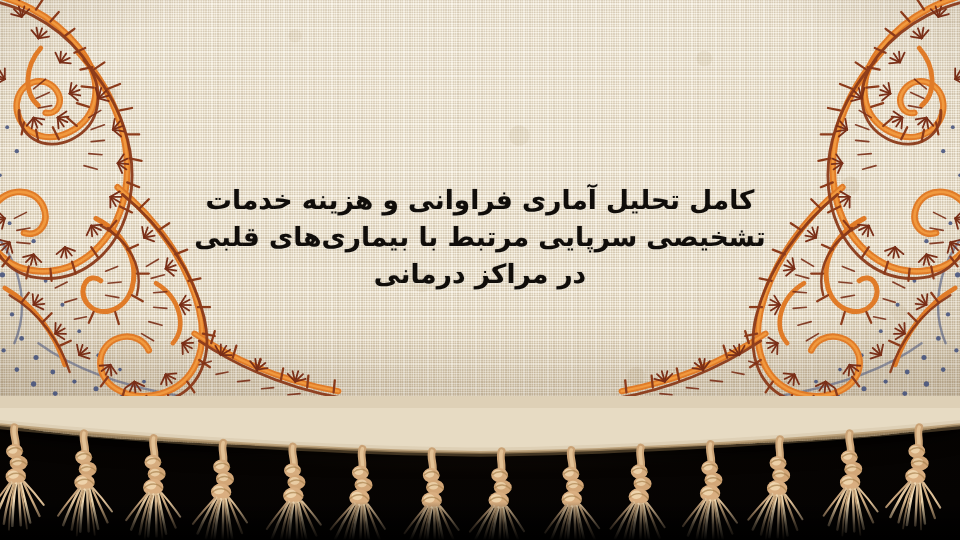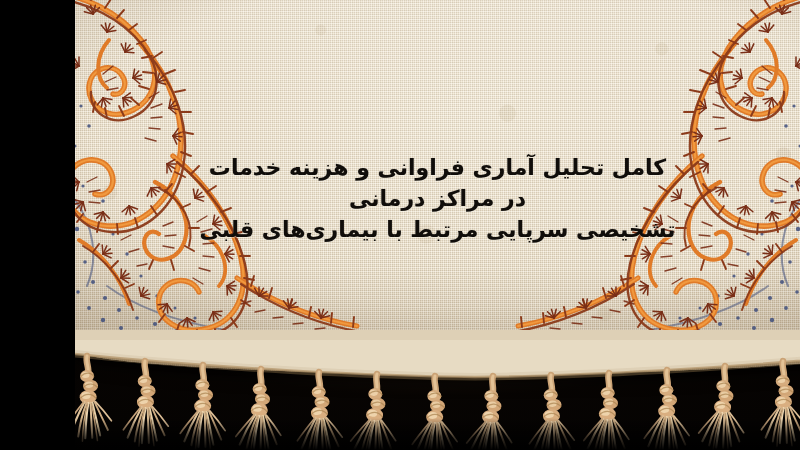--- a/index.html
+++ b/index.html
@@ -7,21 +7,21 @@
     margin: 0;
     padding: 0;
     background: #000;
   }
   body {
     font-family: "DejaVu Sans", "Liberation Sans", sans-serif;
   }
 
   #stage {
     position: relative;
-    width: 725px;
+    width: 800px;
     height: 450px;
     overflow: hidden;
     background: #000000;
     margin-left: 40px;
   }
 
   
   .backdrop {
     position: absolute;
     inset: 0;
@@ -650,22 +650,22 @@
           <path d="M210 326 L220 324"></path>
           <path d="M228 332 L238 331"></path>
         <path d="M248 338 L258 337"></path>
           <path d="M270 343 L280 342"></path>
       </g>
     </svg>
   </div>
 
   <div class="title-block">
     <span class="title-line">کامل تحلیل آماری فراوانی و هزینه خدمات</span>
+    <span class="title-line">تشخیصی سرپایی مرتبط با بیماری‌های قلبی</span>
     <span class="title-line">در مراکز درمانی</span>
-    <span class="title-line">تشخیصی سرپایی مرتبط با بیماری‌های قلبی</span>
   </div>
 
   <div class="fringe">
     <svg viewBox="0 0 800 120" xmlns="http://www.w3.org/2000/svg" aria-hidden="true">
       <defs>
 
         <g id="tassel">
 
           <path d="M0 0 C -2 6, 2 12, 0 18" stroke="#caa275" stroke-width="6.5" fill="none" stroke-linecap="round"></path>
           <path d="M0 0 C -2 6, 2 12, 0 18" stroke="#e3c296" stroke-width="3" fill="none" stroke-linecap="round"></path>

